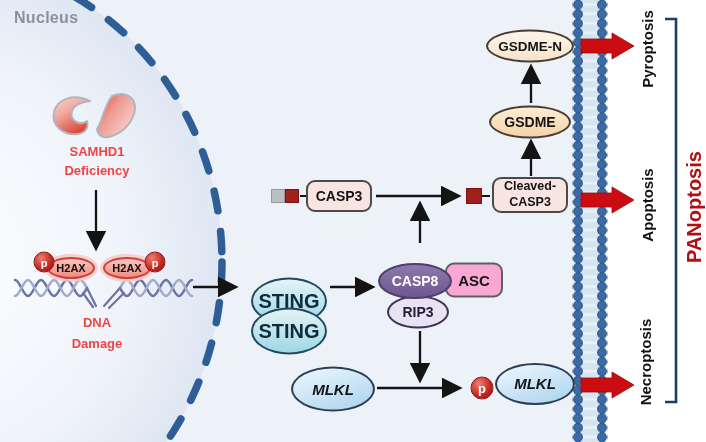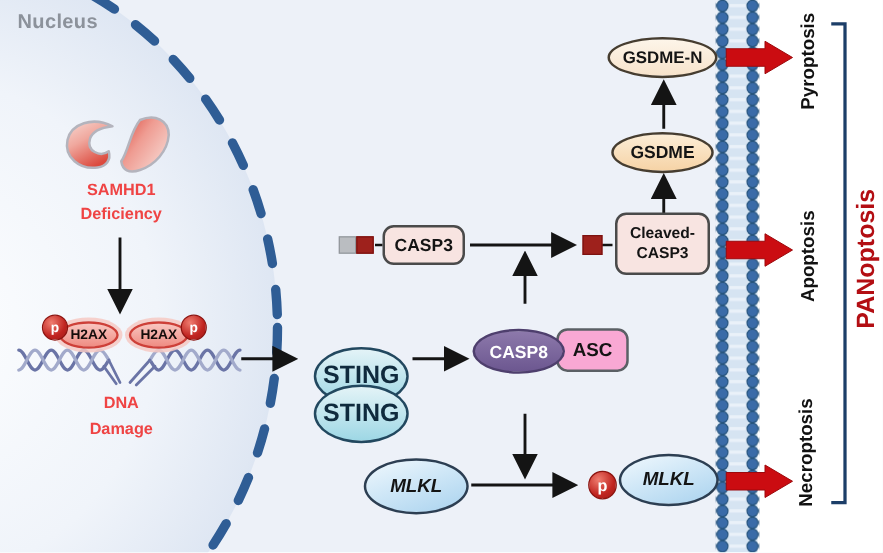--- a/index.html
+++ b/index.html
@@ -140,28 +140,29 @@
 
   <div class="cap-label ctr" style="left:97px;top:333px;line-height:1.65;">
     <span style="display:block;">DNA</span>
     <span style="display:block;">Damage</span>
   </div>
 
   <div class="node oval sting ctr" style="left:289px;top:269px;">STING</div>
   <div class="node oval sting ctr" style="left:289px;top:299px;">STING</div>
 
   <div class="node rbox ctr" style="left:474px;top:280px;width:58px;height:35px;background:#f9a8d4;border:2px solid #5b6065;font-size:15px;z-index:2;">ASC</div>
+  <div class="node oval ctr" style="left:418px;top:312px;width:62px;height:33px;background:#e8e2f2;border:2px solid #3e3453;font-size:14px;color:#241c33;z-index:3;">RIP3</div>
   <div class="node oval ctr" style="left:415px;top:281px;width:74px;height:36px;background:linear-gradient(180deg,#8d79ab,#6c5790);border:2px solid #4e3f6d;font-size:14px;color:#ffffff;z-index:4;">CASP8</div>
 
   <div class="sq sq-gray" style="left:271px;top:189px;"></div>
   <div class="sq sq-red" style="left:285px;top:189px;width:14px;height:14px;"></div>
   <div class="node rbox pinkbox ctr" style="left:339px;top:196px;width:66px;height:32px;">CASP3</div>
 
   <div class="sq sq-red" style="left:466px;top:188px;width:16px;height:16px;"></div>
-  <div class="node rbox pinkbox ctr" style="left:530px;top:195px;width:76px;height:50px;font-size:12.5px;line-height:1.25;flex-direction:column;">
+  <div class="node rbox pinkbox ctr" style="left:530px;top:195px;width:76px;height:36px;font-size:12.5px;line-height:1.25;flex-direction:column;">
     <span>Cleaved-</span>
     <span>CASP3</span>
   </div>
 
   <div class="node oval gsd ctr" style="left:530px;top:122px;width:82px;height:33px;background:linear-gradient(180deg,#fcedd6,#f6d3a6);">GSDME</div>
   <div class="node oval gsd ctr" style="left:530px;top:46px;width:88px;height:33px;background:linear-gradient(180deg,#fdf5e9,#f7e3cb);font-size:13.5px;">GSDME-N</div>
 
   <div class="node oval mlkl ctr" style="left:333px;top:389px;width:84px;height:45px;">MLKL</div>
   <div class="pbadge" style="left:482px;top:388px;width:23px;height:23px;font-size:13px;">p</div>
   <div class="node oval mlkl ctr" style="left:535px;top:384px;width:80px;height:42px;">MLKL</div>

